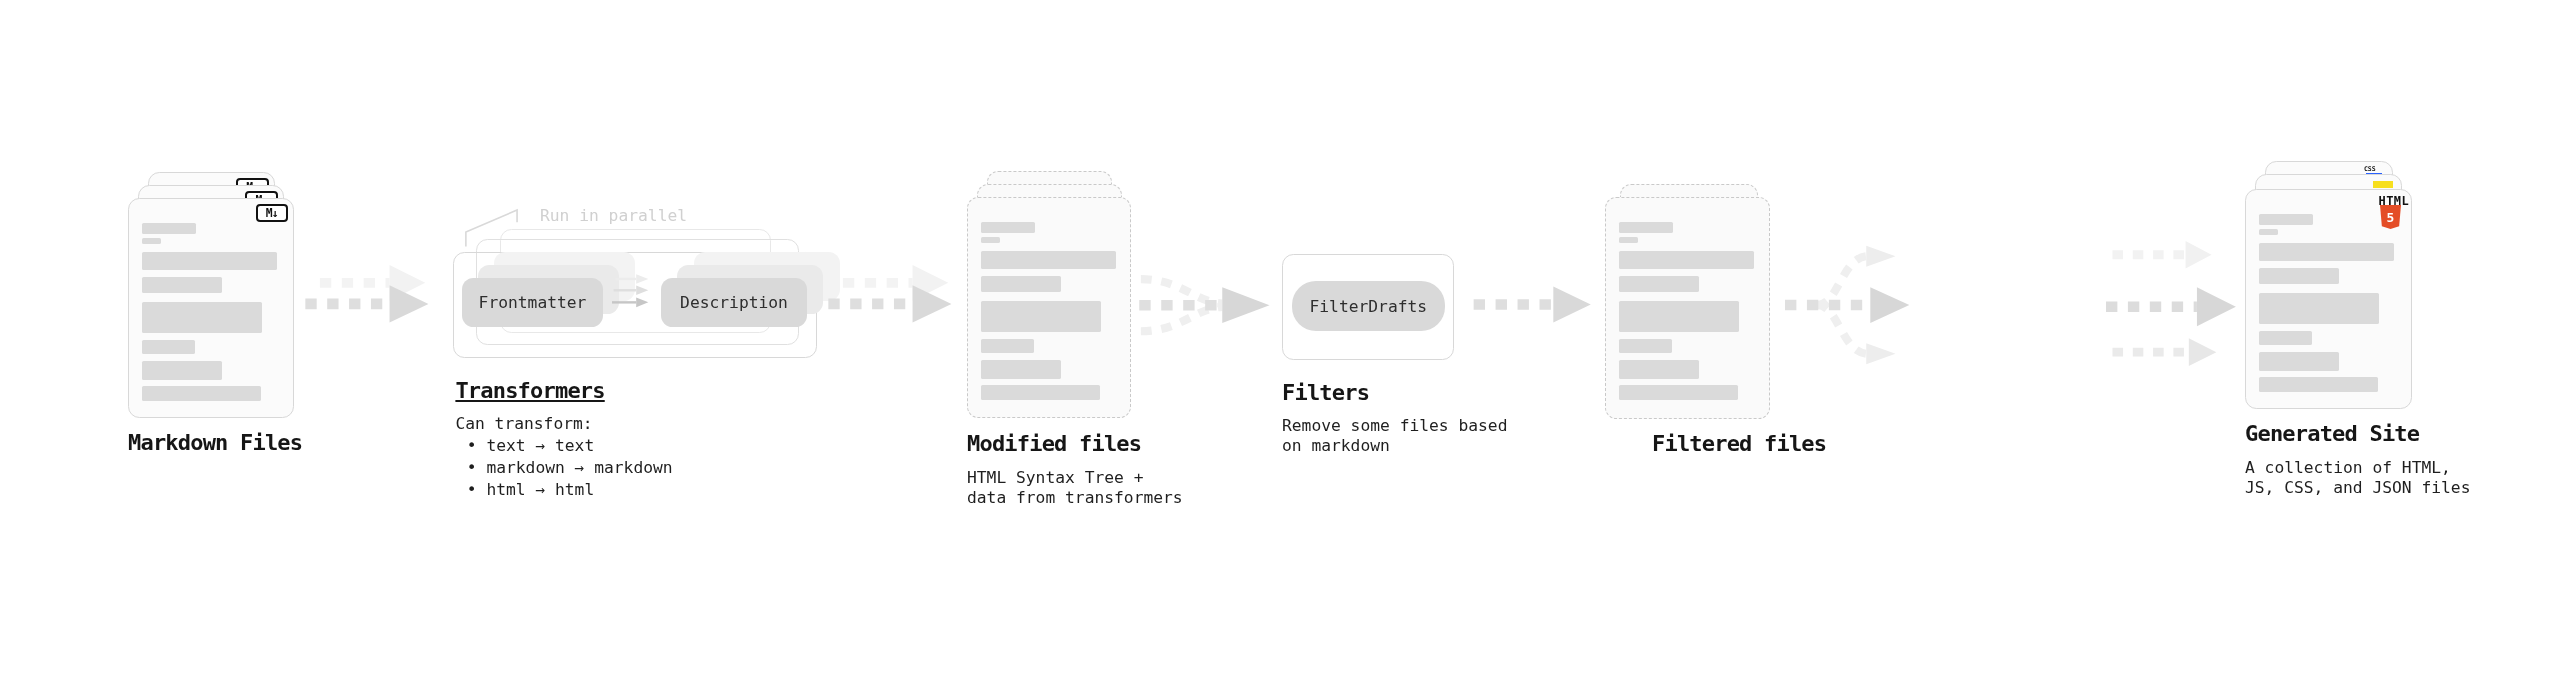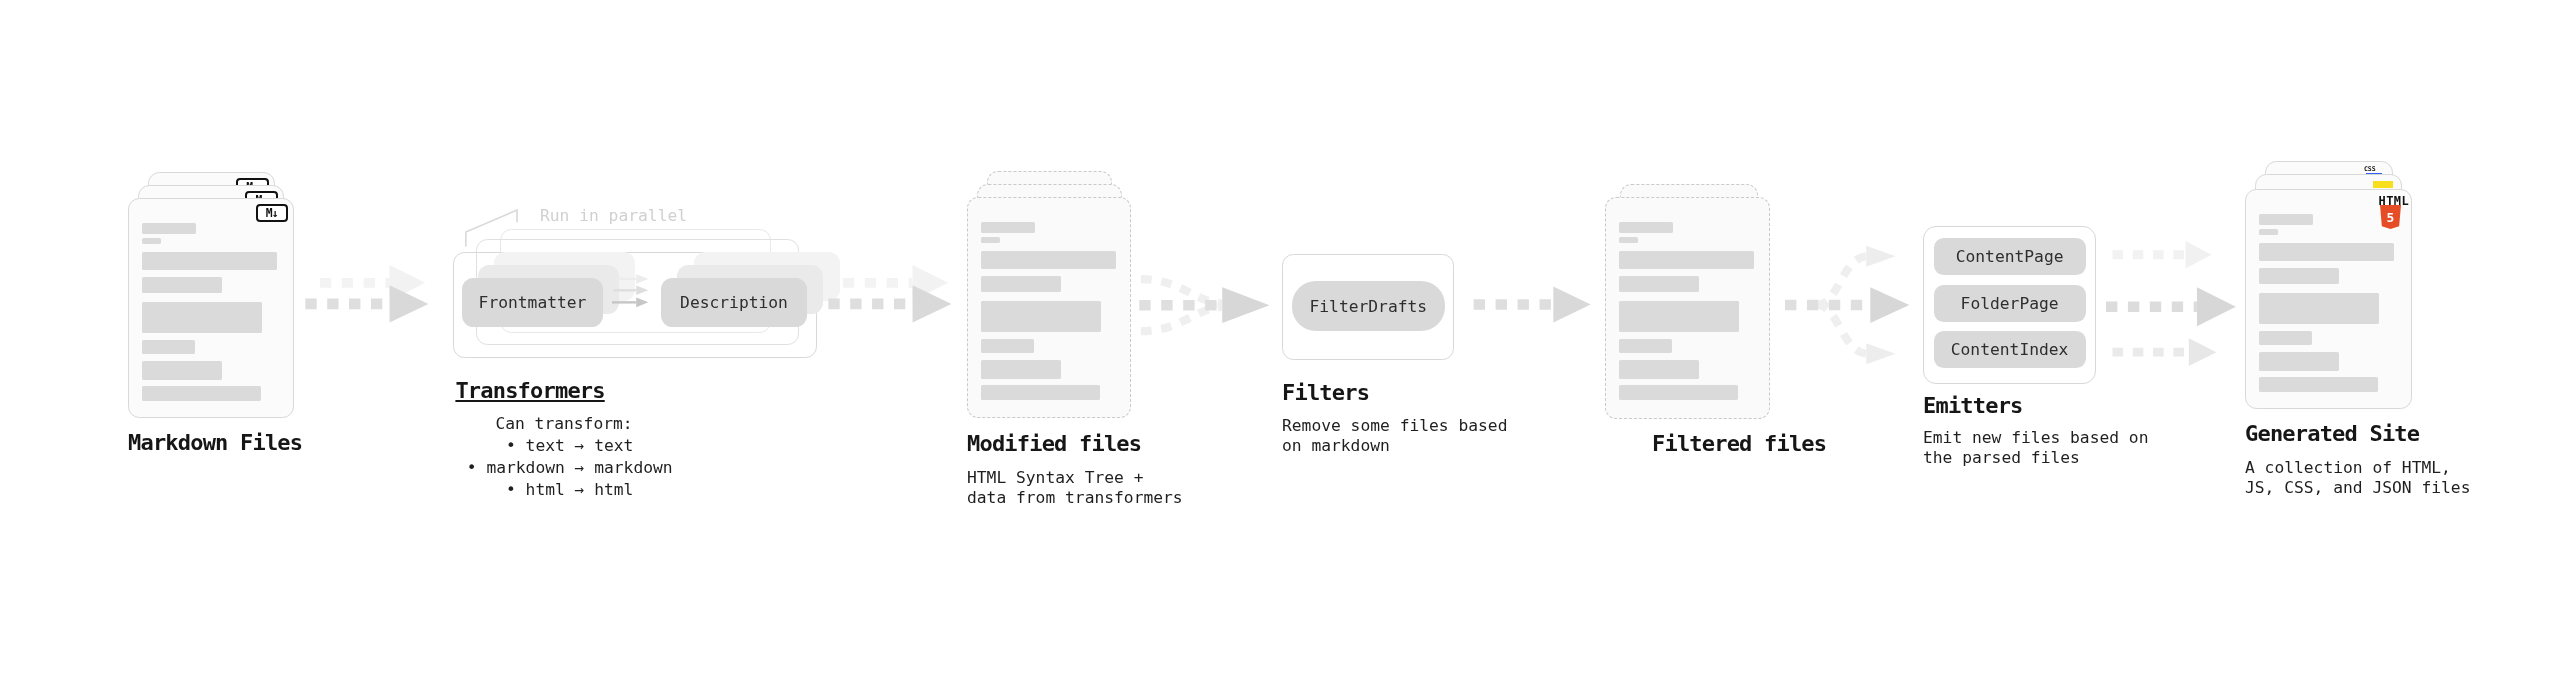--- a/index.html
+++ b/index.html
@@ -97,21 +97,21 @@
           <line x1="0" y1="36" x2="30" y2="36" stroke="#c6c6c6" stroke-width="3"></line>
           <polygon points="30,30 45,36 30,42" fill="#c6c6c6"></polygon>
         </g>
     </svg>
 
     <div class="pill ghost2" style="left:241px;top:54px;width:146px;height:49px;"></div>
     <div class="pill ghost1" style="left:224px;top:67px;width:146px;height:49px;"></div>
     <div class="pill" style="left:208px;top:80px;width:146px;height:49px;z-index:4;">Description</div>
 
     <div class="stage-label" style="left:2.4px;top:180px;text-decoration:underline;">Transformers</div>
-    <div class="stage-desc tdesc" style="left:2.4px;top:215px;text-align:center;">
+    <div class="stage-desc tdesc" style="left:2.4px;top:215px;">
       <div class="line">Can transform:</div>
       <div class="line bullet">• text → text</div>
       <div class="line bullet">• markdown → markdown</div>
       <div class="line bullet">• html → html</div>
     </div>
   </div>
 
   <svg style="left:825px;top:265px;" width="146" height="81" viewBox="0 0 180 100">
     <g>
       <line x1="22" y1="22" x2="108" y2="22" stroke="#f3f3f3" stroke-width="12" stroke-dasharray="14 13"></line>
@@ -186,31 +186,20 @@
 
   <svg style="left:1785px;top:244px;" width="130" height="122" viewBox="0 0 160 150">
     <path d="M40,75 C65,75 70,18 100,15" fill="none" stroke="#efefef" stroke-width="10" stroke-dasharray="13 12"></path>
     <polygon points="100,2 136,15 100,28" fill="#ededed"></polygon>
     <path d="M40,75 C65,75 70,132 100,135" fill="none" stroke="#efefef" stroke-width="10" stroke-dasharray="13 12"></path>
     <polygon points="100,122 136,135 100,148" fill="#ededed"></polygon>
     <line x1="0" y1="75" x2="105" y2="75" stroke="#dfdfdf" stroke-width="13" stroke-dasharray="14 13"></line>
     <polygon points="105,53 153,75 105,97" fill="#d7d7d7"></polygon>
   </svg>
 
-  <div class="stage" style="left:1923px;top:226px;width:236px;height:268px;">
-    <div class="card" style="left:0;top:0;width:173px;height:158px;background:#ffffff;border-radius:13px;"></div>
-    <div class="pill" style="left:10.6px;top:12.2px;width:152px;height:37px;border-radius:9.8px;">ContentPage</div>
-    <div class="pill" style="left:10.6px;top:59px;width:152px;height:37px;border-radius:9.8px;">FolderPage</div>
-    <div class="pill" style="left:10.6px;top:105px;width:152px;height:37px;border-radius:9.8px;">ContentIndex</div>
-    <div class="stage-label" style="left:0;top:167px;">Emitters</div>
-    <div class="stage-desc" style="left:0;top:202px;">
-      <div class="line">Emit new files based on</div>
-      <div class="line">the parsed files</div>
-    </div>
-  </div>
 
   <svg style="left:2106px;top:236px;" width="138" height="130" viewBox="0 0 170 160">
     <g>
       <line x1="8" y1="23" x2="98" y2="23" stroke="#f2f2f2" stroke-width="11" stroke-dasharray="13 12"></line>
       <polygon points="98,6 130,23 98,40" fill="#f1f1f1"></polygon>
     </g>
     <g>
       <line x1="0" y1="87" x2="112" y2="87" stroke="#dcdcdc" stroke-width="13" stroke-dasharray="14 13"></line>
       <polygon points="112,63 160,87 112,111" fill="#d7d7d7"></polygon>
     </g>

